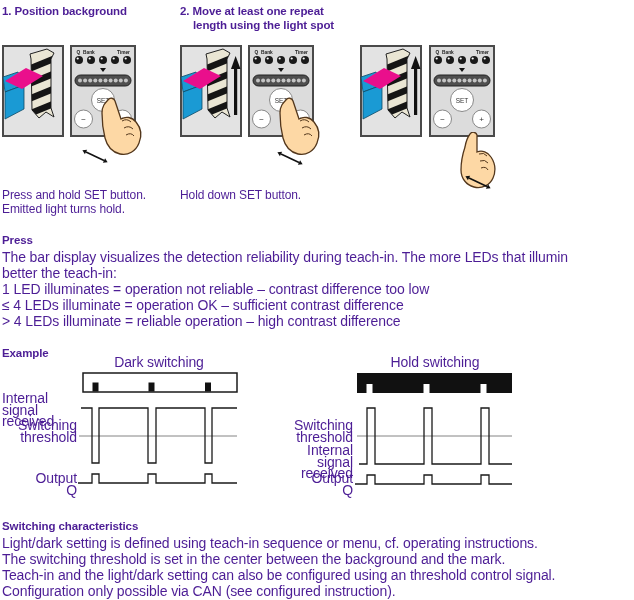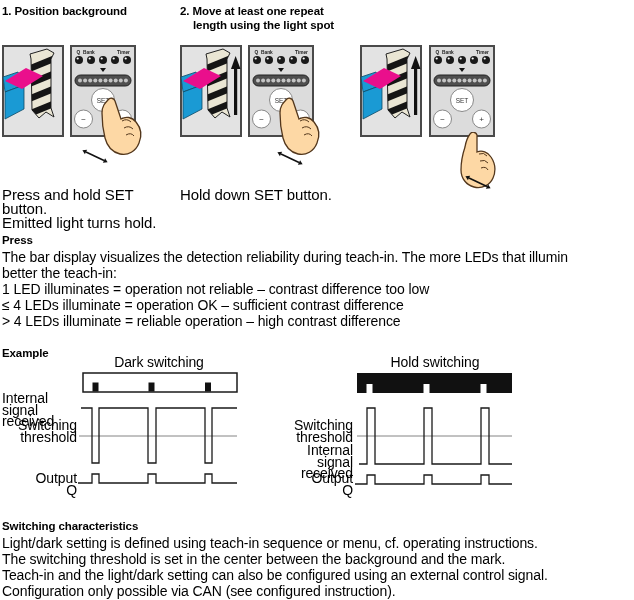--- a/index.html
+++ b/index.html
@@ -1,22 +1,22 @@
 <!DOCTYPE html>
 <html><head>
 <meta charset="utf-8">
 <style>
   html,body{margin:0;padding:0;background:#fff;}
   .page{
     position:relative;width:568px;height:600px;background:#ffffff;
-    font-family:"Liberation Sans",sans-serif;color:#000000;overflow:hidden;
+    font-family:"Liberation Sans",sans-serif;color:#4c1d95;overflow:hidden;
   }
   .abs{position:absolute;}
   .h{font-weight:bold;font-size:11.5px;letter-spacing:-0.1px;line-height:14px;}
-  .cap{font-size:15px;line-height:14px;letter-spacing:-0.1px;}
+  .cap{font-size:12px;line-height:14px;letter-spacing:-0.1px;}
   .body{font-size:14px;line-height:16px;letter-spacing:-0.1px;}
   .dlabel{font-size:14px;line-height:11.5px;letter-spacing:-0.1px;}
   .r{text-align:right;}
   .c{text-align:center;}
   svg{display:block;}
   svg text{font-family:"Liberation Sans",sans-serif;}
 </style>
 </head>
 <body>
 
@@ -315,17 +315,17 @@
   <div class="abs dlabel r" style="left:279px;top:445px;width:74px;">
     <div>Internal signal</div>
     <div>received</div>
   </div>
   <div class="abs dlabel r" style="left:303px;top:473px;width:50px;">Output Q</div>
 
   <div class="abs" style="left:2px;top:519px;width:630px;">
     <div class="h" style="margin-bottom:2px;">Switching characteristics</div>
     <div class="body">Light/dark setting is defined using teach-in sequence or menu, cf. operating instructions.</div>
     <div class="body">The switching threshold is set in the center between the background and the mark.</div>
-    <div class="body">Teach-in and the light/dark setting can also be configured using an external control signal.</div>
+    <div class="body">Teach-in and the light/dark setting can also be configured using an threshold control signal.</div>
     <div class="body">Configuration only possible via CAN (see configured instruction).</div>
   </div>
 
 </div>
 
 </body></html>

